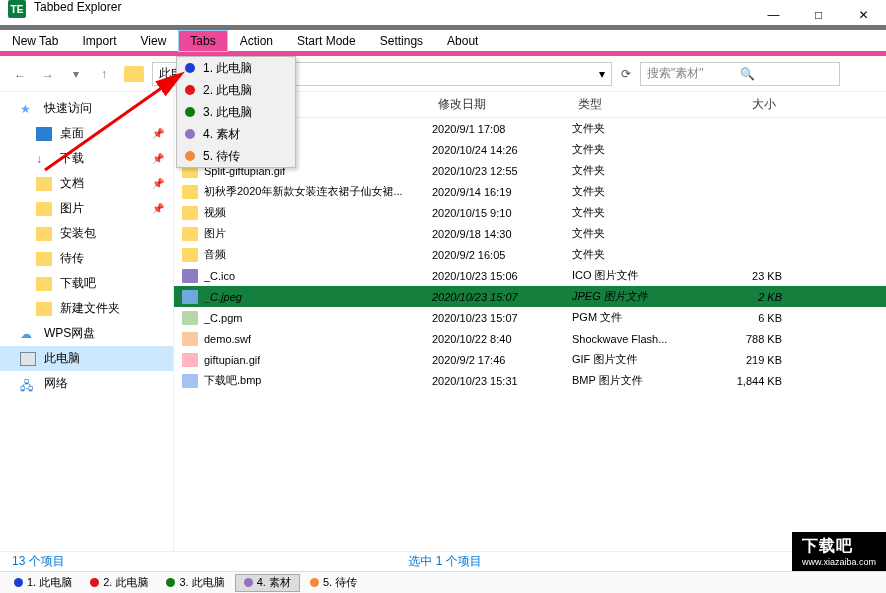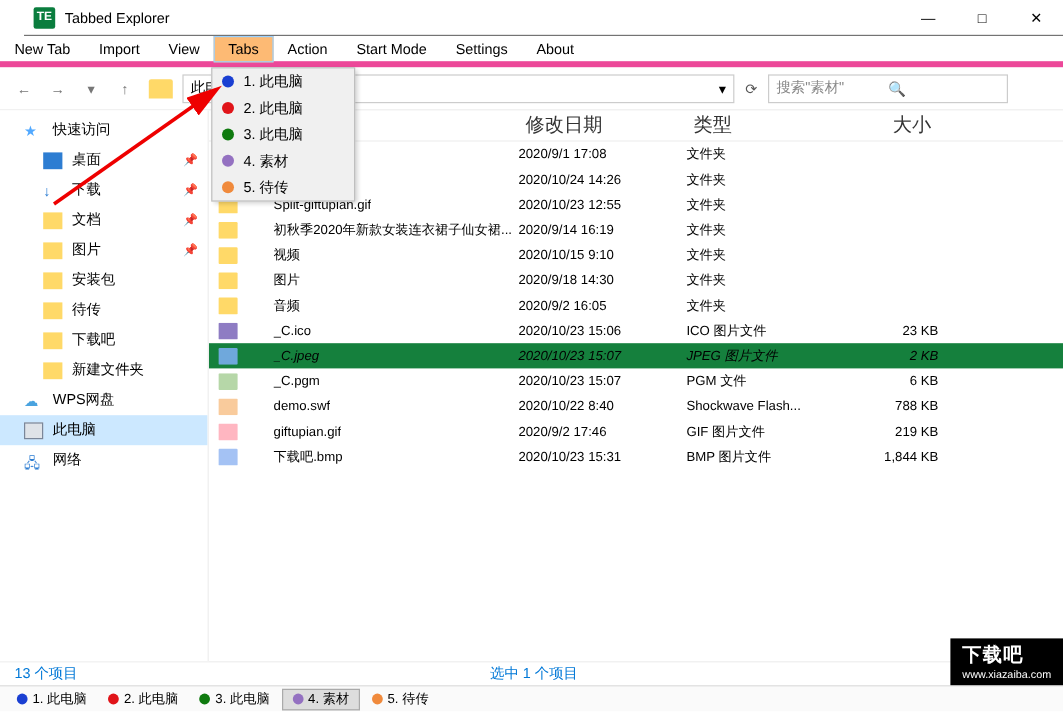--- a/index.html
+++ b/index.html
@@ -1,26 +1,26 @@
 <!DOCTYPE html>
 <html><head>
 <meta charset="utf-8">
 <style>
 * { margin: 0; padding: 0; box-sizing: border-box; font-family: "Segoe UI", "Microsoft YaHei", sans-serif; }
 body { width: 886px; height: 593px; background: #fff; overflow: hidden; position: relative; font-size: 12px; color: #000; }
 
-.titlebar { height: 30px; display: flex; align-items: center; padding-left: 8px; border-bottom: 1px solid #737373; margin-left: 20px; }
+.titlebar { height: 30px; display: flex; align-items: flex-start; padding-left: 8px; border-bottom: 5px solid #737373; }
 .titlebar .te-icon { width: 18px; height: 18px; background: #0a7d3e; color: #fff; font-size: 10px; font-weight: bold; display: flex; align-items: center; justify-content: center; border-radius: 2px; margin-right: 8px; }
 .titlebar .title { font-size: 12px; }
 .titlebar .win-controls { margin-left: auto; display: flex; }
 .titlebar .win-controls > div { width: 45px; height: 30px; display: flex; align-items: center; justify-content: center; }
 
 .menubar { height: 26px; display: flex; align-items: center; border-bottom: 5px solid #ec4899; position: relative; z-index: 100; }
 .menubar .menu-item { padding: 4px 12px; font-size: 12px; cursor: default; }
-.menubar .menu-item.active { background: #fdba74; border: 1px solid #99d1ff; padding: 3px 11px; }
+.menubar .menu-item.active { background: #ec4899; border: 1px solid #99d1ff; padding: 3px 11px; }
 
 .tabs-dropdown { position: absolute; left: 176px; top: 56px; width: 120px; background: #f0f0f0; border: 1px solid #bfbfbf; box-shadow: 2px 2px 4px rgba(0,0,0,0.2); z-index: 200; }
 .tabs-dropdown .dd-item { display: flex; align-items: center; height: 22px; padding: 0 8px; }
 .tabs-dropdown .dot { width: 10px; height: 10px; border-radius: 50%; margin-right: 8px; }
 
 .toolbar { height: 36px; display: flex; align-items: center; padding: 0 8px; gap: 4px; border-bottom: 1px solid #eee; }
 .toolbar .nav-btn { width: 24px; height: 24px; display: flex; align-items: center; justify-content: center; color: #777; }
 .toolbar .folder-icon { width: 20px; height: 16px; background: #ffd968; border-radius: 2px 2px 0 0; margin: 0 4px; }
 .toolbar .address { flex: 1 1 auto; max-width: 460px; height: 24px; border: 1px solid #ccc; display: flex; align-items: center; padding: 0 6px; font-size: 12px; }
 .toolbar .search { width: 200px; height: 24px; border: 1px solid #ccc; display: flex; align-items: center; padding: 0 6px; color: #888; }
@@ -37,23 +37,23 @@
 .sidebar .pin { margin-left: auto; color: #888; font-size: 10px; }
 .icon-star { color: #52a9ff; }
 .icon-desktop { background: #2d7dd2; }
 .icon-download { color: #2d7dd2; }
 .icon-folder { background: #ffd968; }
 .icon-wps { color: #4aa3df; }
 .icon-pc { background: #dfe3e8; border: 1px solid #7a8699; }
 .icon-network { color: #2d7dd2; }
 
 .filearea { flex: 1; display: flex; flex-direction: column; overflow: hidden; }
-.columns { display: flex; height: 26px; align-items: center; border-bottom: 1px solid #eee; font-size: 16px; padding-left: 8px; }
+.columns { display: flex; height: 26px; align-items: center; border-bottom: 1px solid #eee; font-size: 12px; padding-left: 8px; }
 .columns .col { padding: 0 6px; color: #333; }
-.col-name { width: 250px; gap: 24px; }
+.col-name { width: 250px; }
 .col-date { width: 140px; }
 .col-type { width: 130px; }
 .col-size { width: 80px; text-align: right; }
 
 .rows { overflow: auto; flex: 1; }
 .row { display: flex; height: 21px; align-items: center; padding-left: 8px; font-size: 11px; }
 .row.selected { background: #15803d; font-style: italic; }
 .row .cell-name { width: 250px; display: flex; align-items: center; overflow: hidden; }
 .row .file-icon { width: 16px; height: 14px; margin-right: 6px; flex-shrink: 0; border-radius: 1px; }
 .row .txt { white-space: nowrap; overflow: hidden; text-overflow: ellipsis; }

